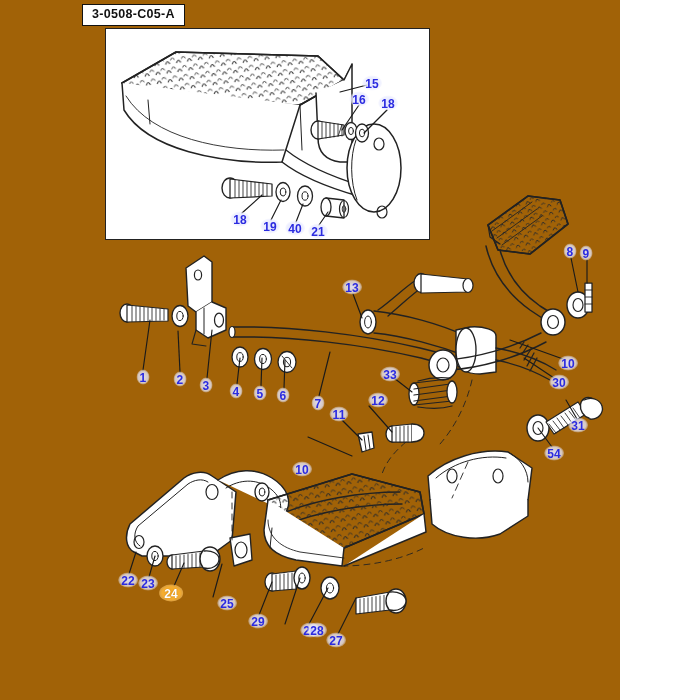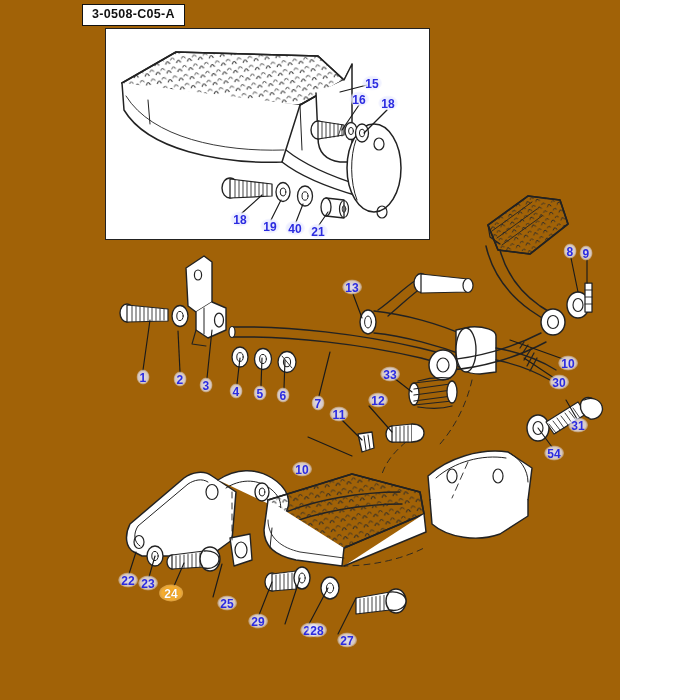--- a/index.html
+++ b/index.html
@@ -358,21 +358,21 @@
       <div class="callout" style="left: 388px; top: 103px;">18</div>
       <div class="callout" style="left: 240px; top: 219px;">18</div>
       <div class="callout" style="left: 270px; top: 226px;">19</div>
       <div class="callout" style="left: 295px; top: 228px;">40</div>
       <div class="callout" style="left: 318px; top: 231px;">21</div>
       <div class="callout" style="left: 128px; top: 580px;">22</div>
       <div class="callout" style="left: 148px; top: 583px;">23</div>
       <div class="callout highlight" style="left: 171px; top: 593px;">24</div>
       <div class="callout" style="left: 212px; top: 603px; margin-left: 15px;">25</div>
       <div class="callout" style="left: 310px; top: 630px;">26</div>
-      <div class="callout" style="left: 336px; top: 640px; margin-left: 11px;">27</div>
+      <div class="callout" style="left: 336px; top: 640px;">27</div>
       <div class="callout" style="left: 285px; top: 630px; margin-left: 32px;">28</div>
       <div class="callout" style="left: 258px; top: 621px;">29</div>
       <div class="callout" style="left: 559px; top: 382px;">30</div>
       <div class="callout" style="left: 578px; top: 425px;">31</div>
       <div class="callout" style="left: 554px; top: 453px;">54</div>
       <div class="callout" style="left: 390px; top: 374px;">33</div>
     </div>
 
 </div>
 

